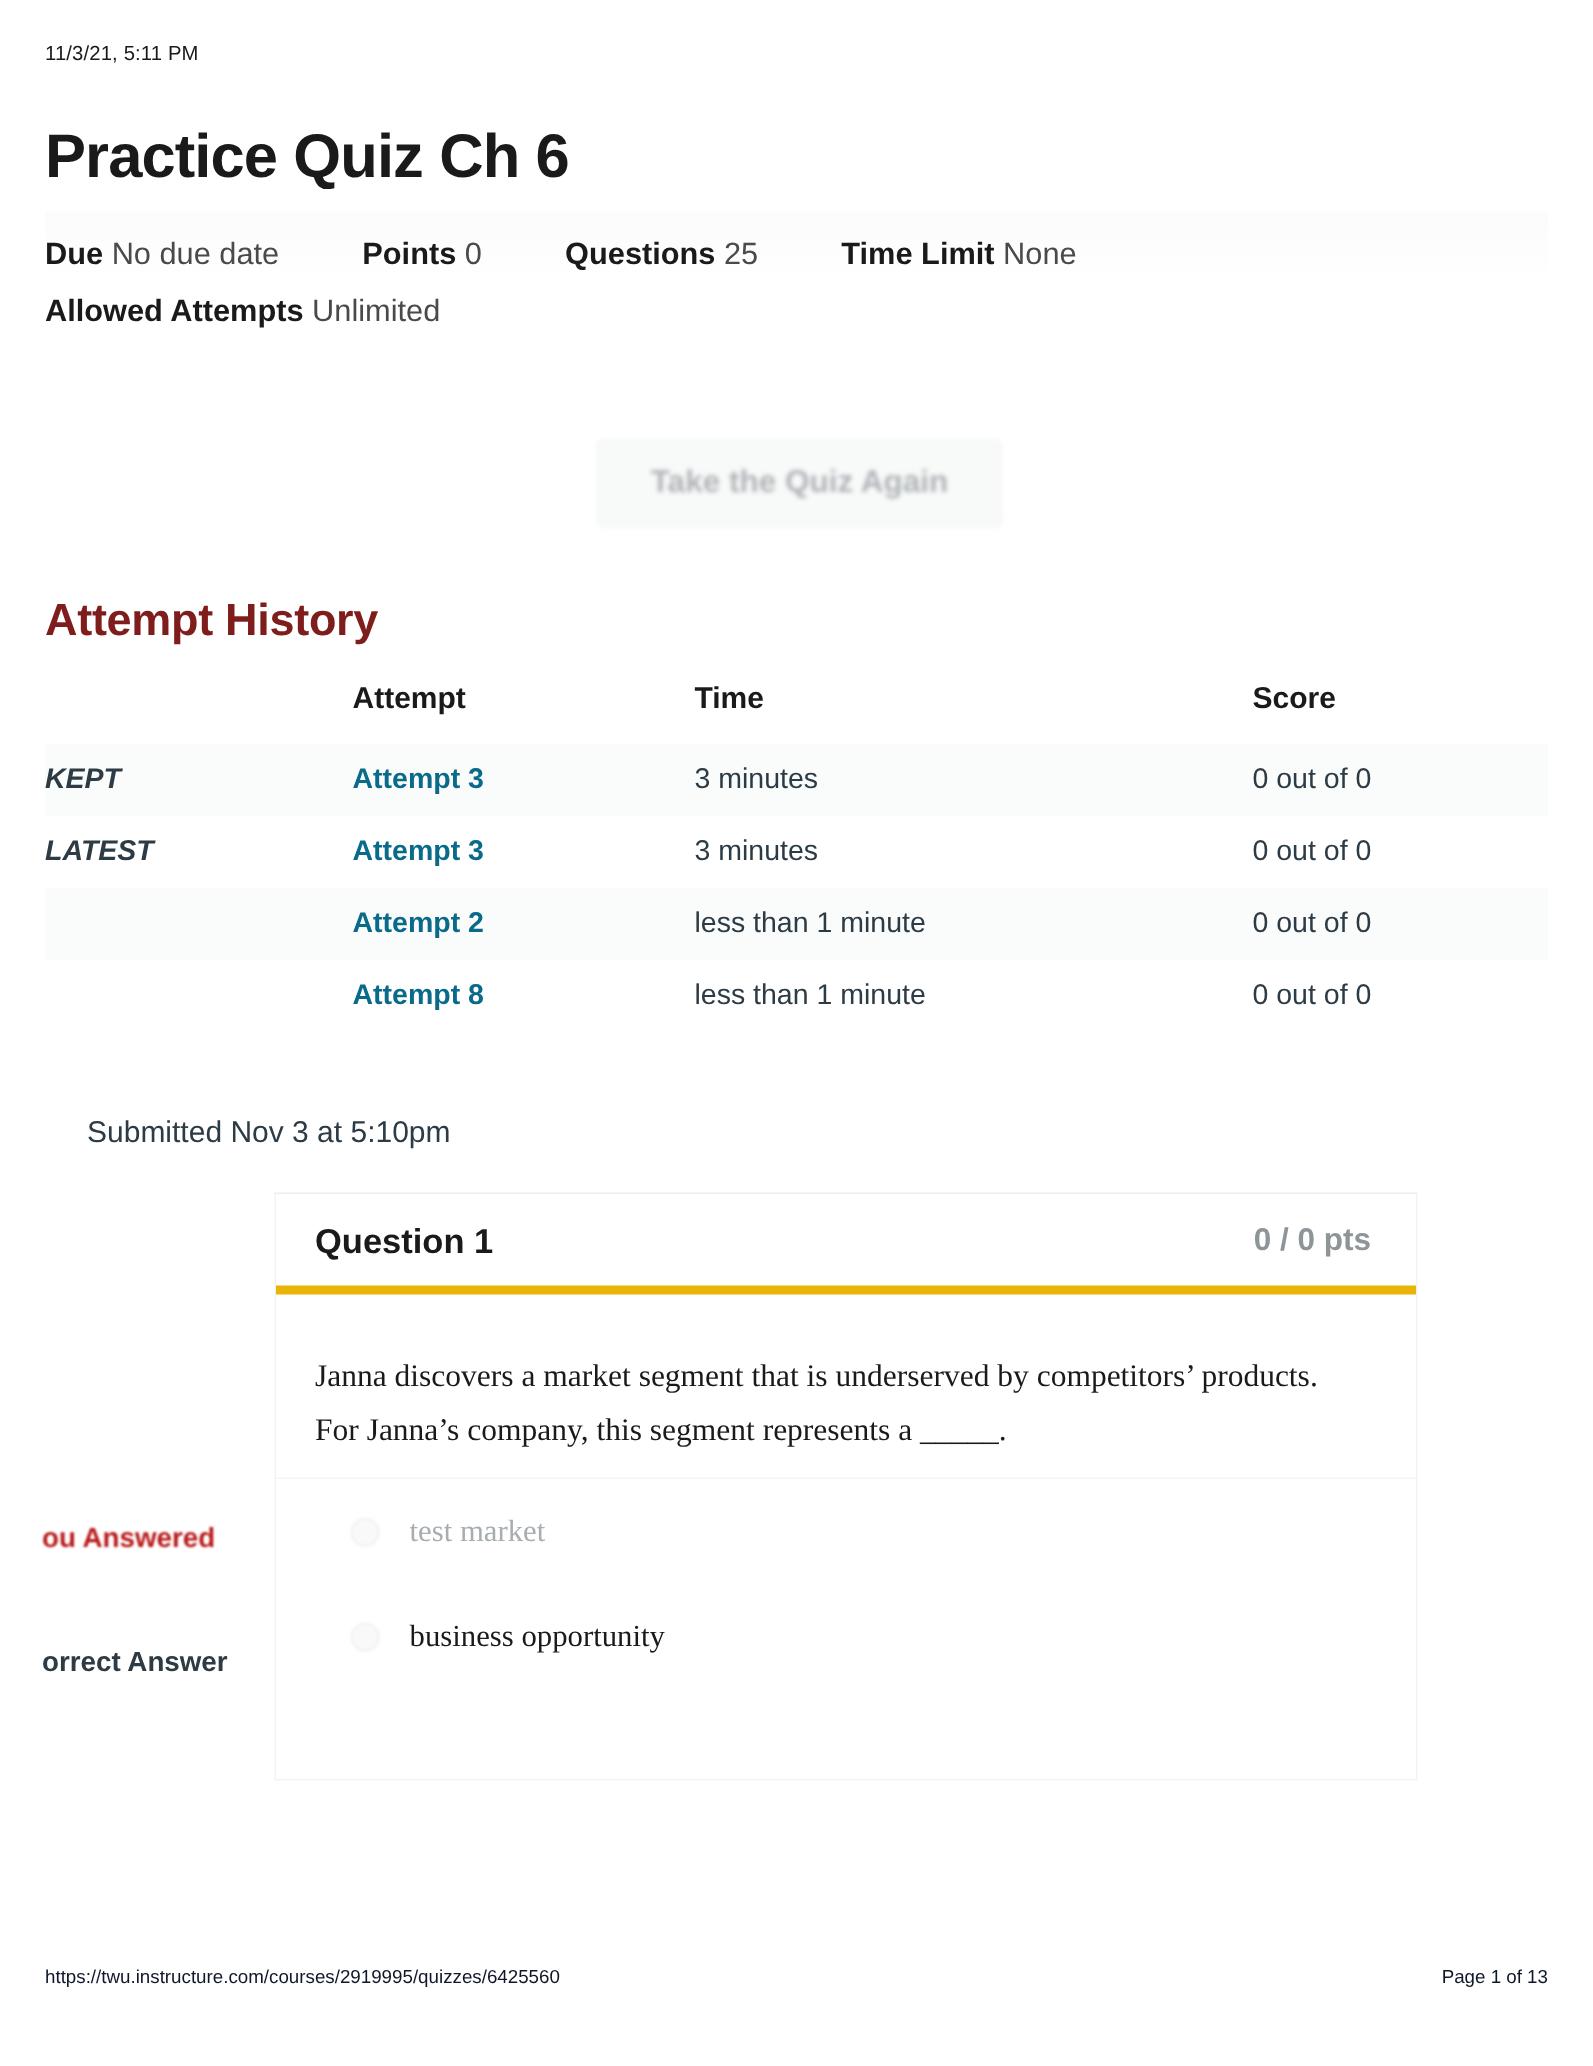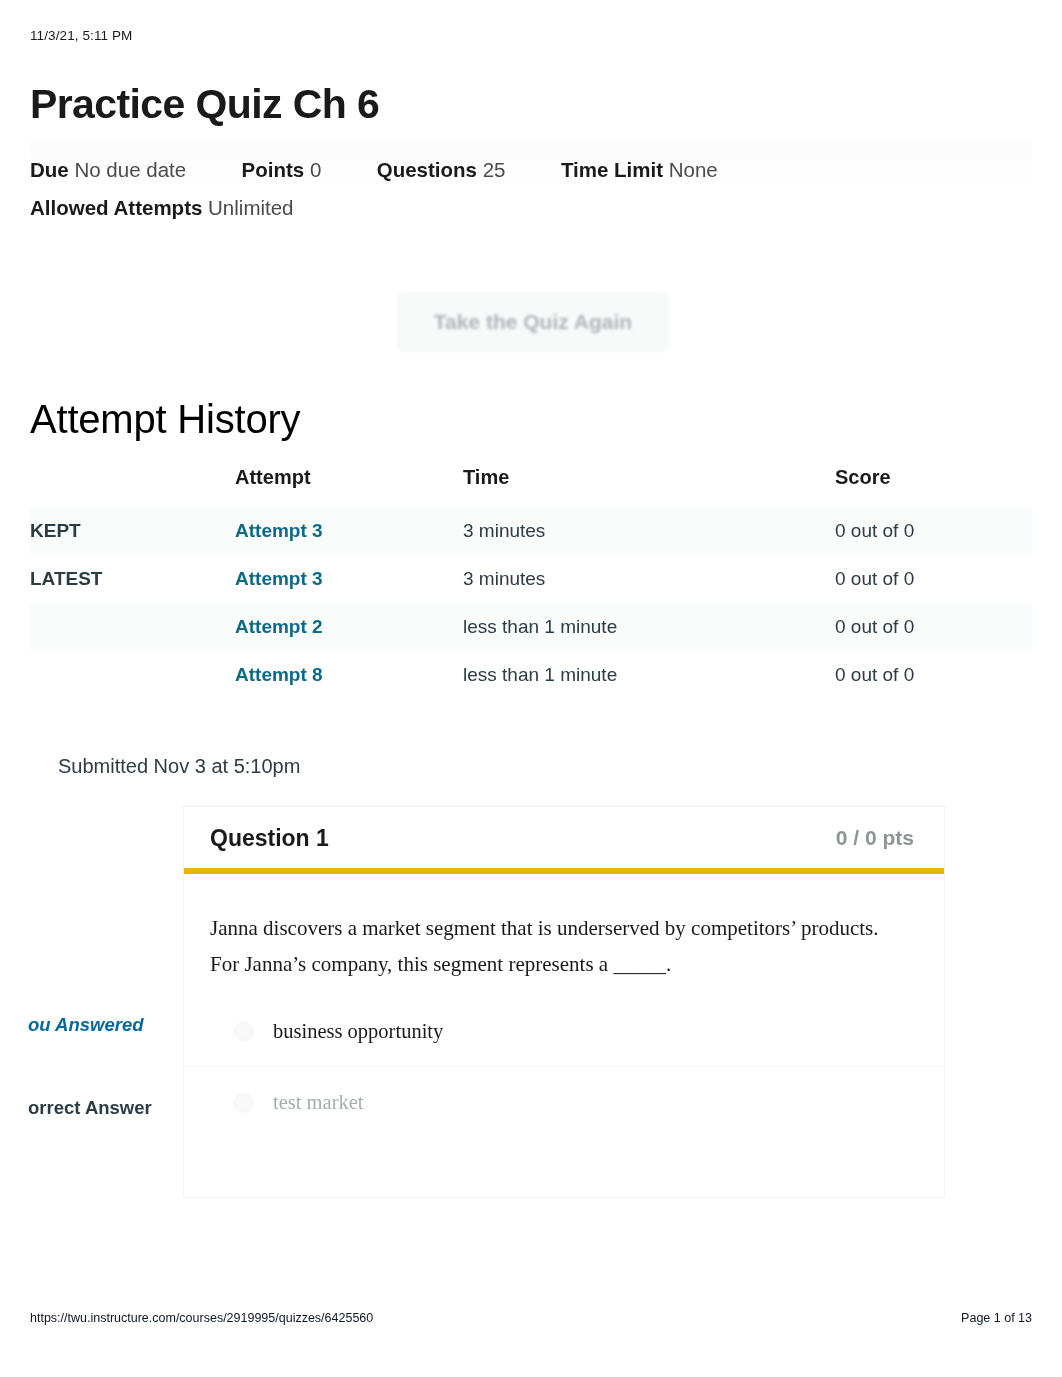--- a/index.html
+++ b/index.html
@@ -102,23 +102,23 @@
     display: flex;
     align-items: center;
     justify-content: center;
     filter: blur(1.4px);
     opacity: 0.82;
     box-shadow: 0 1px 2px rgba(0,0,0,0.025);
   }
 
   
   h2.section-title {
-    font-size: 40px;
-    font-weight: normal;
-    color: #000000;
+    font-size: 30px;
+    font-weight: bold;
+    color: #7f1d1d;
     margin: 26px 0 0 0;
     letter-spacing: -0.2px;
   }
 
   table.attempts {
     margin-top: 24px;
     width: 100%;
     border-collapse: collapse;
     table-layout: fixed;
   }
@@ -135,20 +135,21 @@
     padding: 13px 0;
     vertical-align: middle;
   }
   table.attempts tr.shade td { background: #fafbfb; }
   td.col-flag {
     font-weight: bold;
     font-size: 19px;
     color: #1a1a1a;
     width: 205px;
     padding-left: 12px;
+    font-style: italic;
   }
   th.col-flag { width: 205px; padding-left: 12px; }
   .col-attempt { width: 228px; }
   .col-time { width: 372px; }
   .col-score { width: auto; }
   a.attempt-link {
     color: #0a6a8a;
     font-weight: bold;
     text-decoration: none;
     font-size: 19px;
@@ -246,23 +247,22 @@
   .side-label {
     position: absolute;
     font-family: "Liberation Sans", sans-serif;
     font-weight: bold;
     font-size: 18.5px;
     white-space: nowrap;
   }
   .side-label.you-answered {
     left: 28px;
     top: 1014px;
-    color: #0369a1;
+    color: #b91c1c;
     filter: blur(0.6px);
-    font-style: italic;
   }
   .side-label.correct-answer {
     left: 28px;
     top: 1097px;
     color: #2d3b45;
   }
 
   .bottom-fade {
     position: absolute;
     left: 153px;
@@ -361,30 +361,30 @@
     <div class="q-header">
       <span class="q-number">Question 1</span>
       <span class="q-points">0 / 0 pts</span>
     </div>
 
     <div class="q-text">Janna discovers a market segment that is underserved by competitors’ products. For Janna’s company, this segment represents a _____.</div>
 
     <div class="answers">
 
 
+      <div class="answer-row divider">
+        <span class="radio-dot"></span>
+        <span class="answer-text dim">test market</span>
+      </div>
+
       <div class="answer-row">
         <span class="radio-dot"></span>
         <span class="answer-text">business opportunity</span>
       </div>
 
-      <div class="answer-row divider">
-        <span class="radio-dot"></span>
-        <span class="answer-text dim">test market</span>
-      </div>
-
     </div>
   </div>
 
   <div class="bottom-fade"></div>
 </div>
 
 <div class="side-label you-answered">ou Answered</div>
 <div class="side-label correct-answer">orrect Answer</div>
 
 <div class="print-footer">

